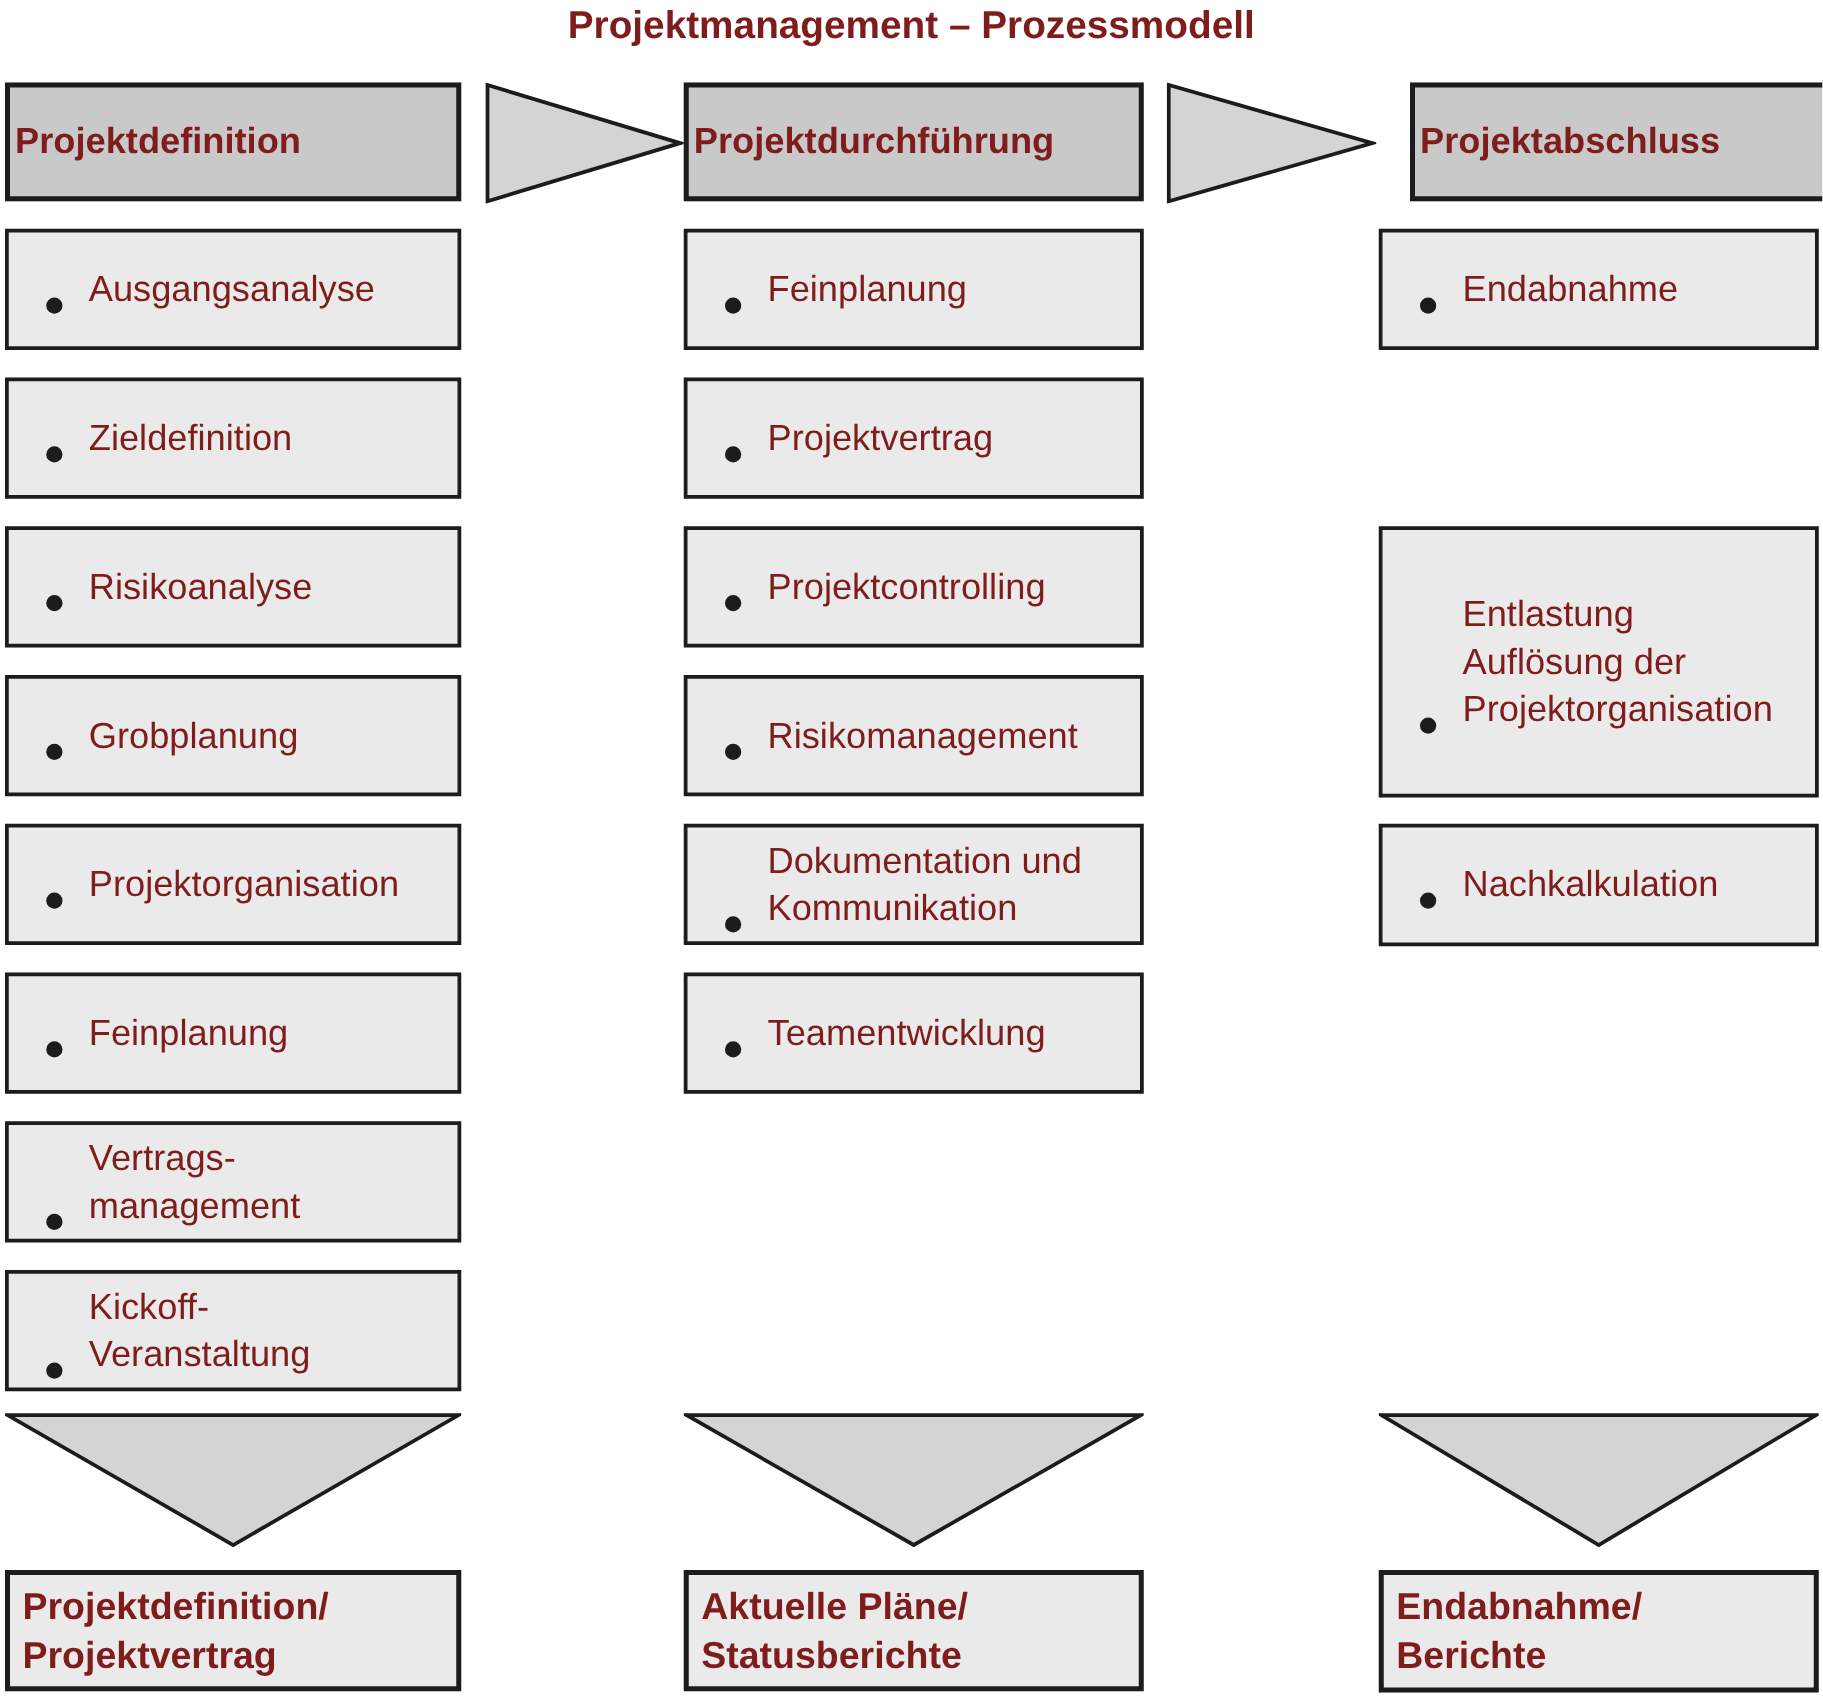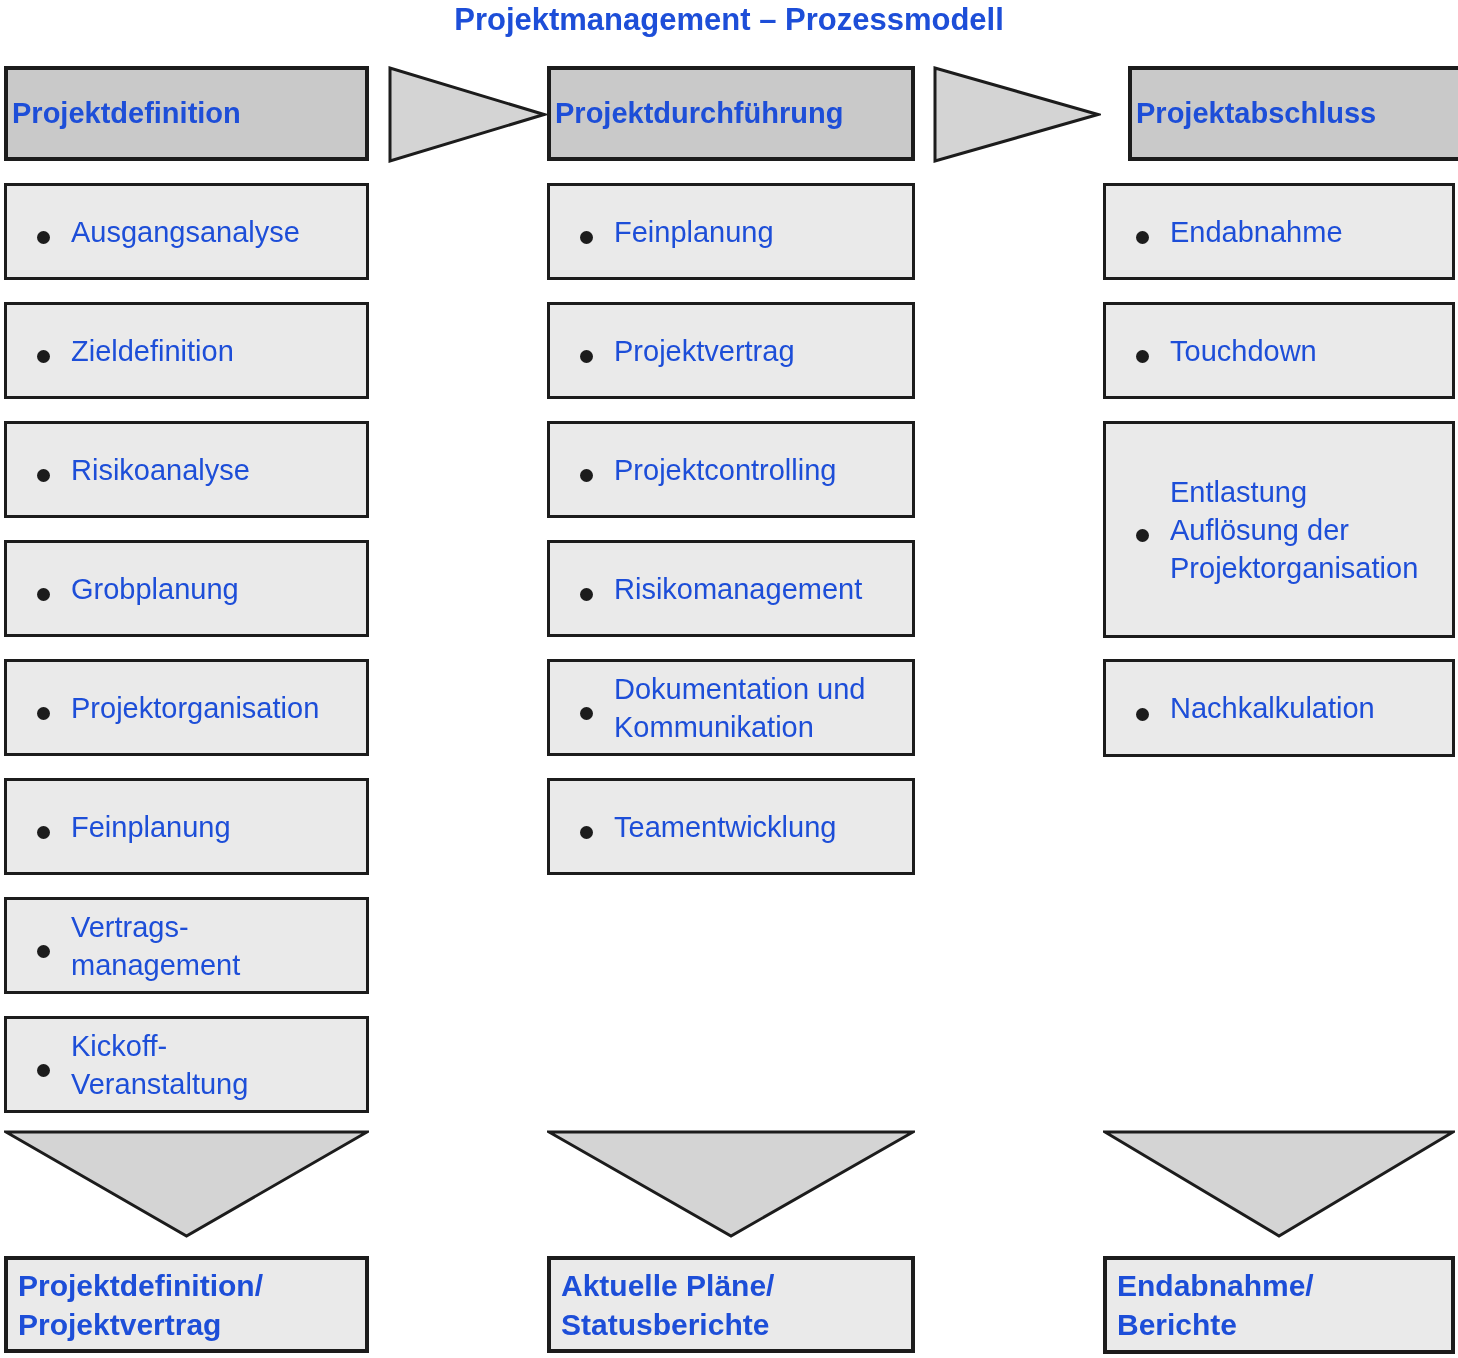--- a/index.html
+++ b/index.html
@@ -1,34 +1,34 @@
 <!DOCTYPE html>
 <html><head>
 <meta charset="utf-8">
 <style>
   html,body{margin:0;padding:0;background:#ffffff;}
   #stage{
     position:relative;width:1458px;height:1358px;background:#ffffff;
-    font-family:"Liberation Sans","DejaVu Sans",sans-serif;color:#1d4ed8;overflow:hidden;
+    font-family:"Liberation Sans","DejaVu Sans",sans-serif;color:#7f1d1d;overflow:hidden;
   }
   .title{
     position:absolute;top:2px;left:0;width:1458px;text-align:center;
     font-size:31px;font-weight:bold;line-height:35px;letter-spacing:0px;
   }
   .hdr{
     position:absolute;box-sizing:border-box;background:#c9c9c9;border:4px solid #1c1c1c;
     display:flex;align-items:center;padding-left:4px;
     font-size:29px;font-weight:bold;white-space:pre;
   }
   .item{
     position:absolute;box-sizing:border-box;background:#eaeaea;border:3px solid #1c1c1c;
     display:flex;align-items:center;padding-left:30px;
     font-size:29px;line-height:38px;
   }
-  .row{display:flex;align-items:center;}
+  .row{display:flex;align-items:flex-end;}
   .bullet{
     flex:0 0 13px;width:13px;height:13px;border-radius:50%;background:#1c1c1c;
     margin-top:12px;margin-right:21px;
   }
   .txt{white-space:pre;}
   .outbox{
     position:absolute;box-sizing:border-box;background:#eaeaea;border:4px solid #1c1c1c;
     display:flex;align-items:center;padding-left:10px;
     font-size:30px;font-weight:bold;line-height:39px;
   }
@@ -153,26 +153,20 @@
     <span class="txt">Teamentwicklung</span>
       </div>
   </div>
 
   <div class="item" style="left:1103px;top:183px;width:352px;height:97px">
     <div class="row">
         <span class="bullet"></span>
     <span class="txt">Endabnahme</span>
       </div>
   </div>
-  <div class="item" style="left:1103px;top:302px;width:352px;height:97px">
-    <div class="row">
-        <span class="bullet"></span>
-    <span class="txt">Touchdown</span>
-      </div>
-  </div>
   <div class="item" style="left:1103px;top:421px;width:352px;height:217px">
     <div class="row">
         <span class="bullet"></span>
     <span class="txt">Entlastung
 Auflösung der
 Projektorganisation</span>
       </div>
   </div>
   <div class="item" style="left:1103px;top:659px;width:352px;height:98px">
     <div class="row">

